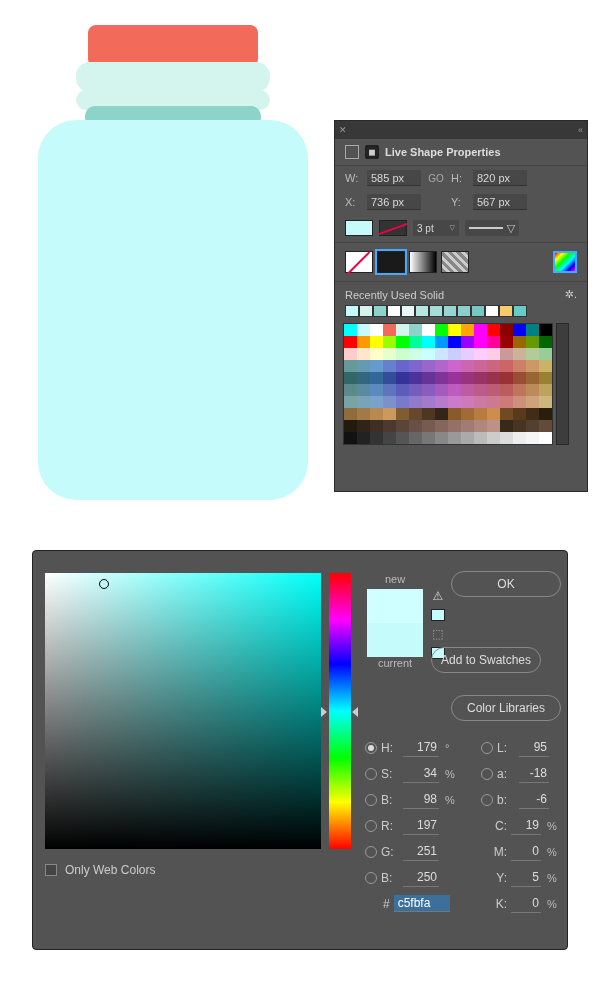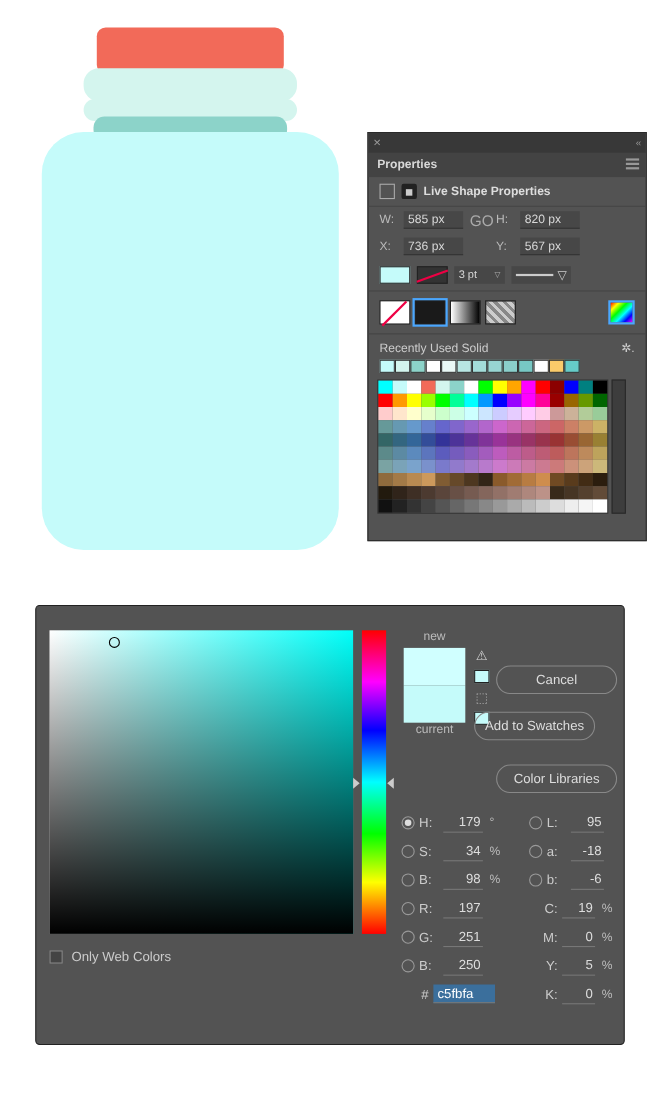--- a/index.html
+++ b/index.html
@@ -22,21 +22,21 @@
   .prop-title { height: 22px; background: #434343; display: flex; align-items: center; padding: 0 8px; font-size: 11px; color: #d8d8d8; font-weight: bold; position: relative;}
   .menu-icon { position: absolute; right: 6px; top: 5px; width: 12px; height: 10px; display: flex; flex-direction: column; justify-content: space-between;}
   .menu-icon i { height: 2px; background: #999; display: block;}
   .prop-sub { display: flex; align-items: center; gap: 6px; padding: 6px 10px; border-bottom: 1px solid #454545;}
   .ic-square { width: 14px; height: 14px; border: 1px solid #aaa; }
   .ic-dot { width: 14px; height: 14px; background: #222; border-radius: 2px; display: flex; align-items: center; justify-content: center; color: #ccc; font-size: 9px;}
   .prop-sub-label { font-size: 11px; color: #ddd; font-weight: bold; }
   .prop-row { display: flex; align-items: center; padding: 4px 10px; gap: 6px; font-size: 11px; color: #ccc;}
   .lbl { width: 16px; color: #bbb; }
   .val { width: 54px; height: 16px; background: #474747; border-bottom: 1px solid #333; color: #d8d8d8; padding-left: 4px; line-height: 16px; }
-  .link-ic { width: 18px; text-align: center; color: #aaa; font-size: 14px;}
+  .link-ic { width: 18px; text-align: center; color: #aaa; font-size: 10px;}
   .stroke-row { display: flex; align-items: center; padding: 6px 10px; gap: 6px; border-bottom: 1px solid #454545; }
   .fill-sw { width: 28px; height: 16px; background: #c5fbfa; border: 1px solid #222;}
   .stroke-sw { width: 28px; height: 16px; background: #333; position: relative; border: 1px solid #222;}
   .stroke-sw::after { content: ""; position: absolute; left: -2px; right: -2px; top: 7px; height: 2px; background: #e04; transform: rotate(-20deg);}
   .sel { width: 46px; height: 16px; background: #474747; color: #d8d8d8; display: flex; align-items: center; justify-content: space-between; padding: 0 4px; font-size: 10px;}
   .sel .car { font-size: 7px; color: #aaa;}
   .line-sw { width: 54px; height: 16px; background: #474747; display: flex; align-items: center; justify-content: center;}
   .line-sw i { width: 34px; height: 2px; background: #ccc;}
   .fill-choices { display: flex; gap: 4px; padding: 8px 10px; border-bottom: 1px solid #454545;}
   .fc { width: 28px; height: 22px; border: 1px solid #222; position: relative;}
@@ -102,28 +102,20 @@
   <div class="jar-neck1"></div>
   <div class="jar-neck2"></div>
   <div class="jar-neckshade"></div>
   <div class="jar-body"></div>
 </div>
 
 <div class="prop-panel">
   <div class="prop-tabbar">
     <span class="close-x">✕</span>
     <span class="chev">«</span>
-  </div>
-  <div class="prop-title">
-    <span>Properties</span>
-    <div class="menu-icon">
-        <i></i>
-        <i></i>
-        <i></i>
-      </div>
   </div>
   <div class="prop-sub">
     <div class="ic-square"></div>
     <div class="ic-dot">◼</div>
     <span class="prop-sub-label">Live Shape Properties</span>
   </div>
   <div class="prop-row">
     <span class="lbl">W:</span>
     <span class="val">585 px</span>
     <span class="link-ic">GO</span>
@@ -358,21 +350,21 @@
       <div class="prev-cur"></div>
       <div class="prev-lbl">current</div>
     </div>
     <div class="warn-col">
       <span>⚠</span>
       <div class="warn-sw"></div>
       <span style="color:#aaa;">⬚</span>
       <div class="warn-sw"></div>
     </div>
 
-    <div class="btn btn-cancel">Cancel</div>
+    <div class="btn btn-ok">OK</div>
     <div class="btn btn-swatch">Add to Swatches</div>
     <div class="btn btn-lib">Color Libraries</div>
 
     <div class="only-web">
       <div class="chk"></div>
       <span>Only Web Colors</span>
     </div>
 
     <div class="fields">
       <div class="frow">

